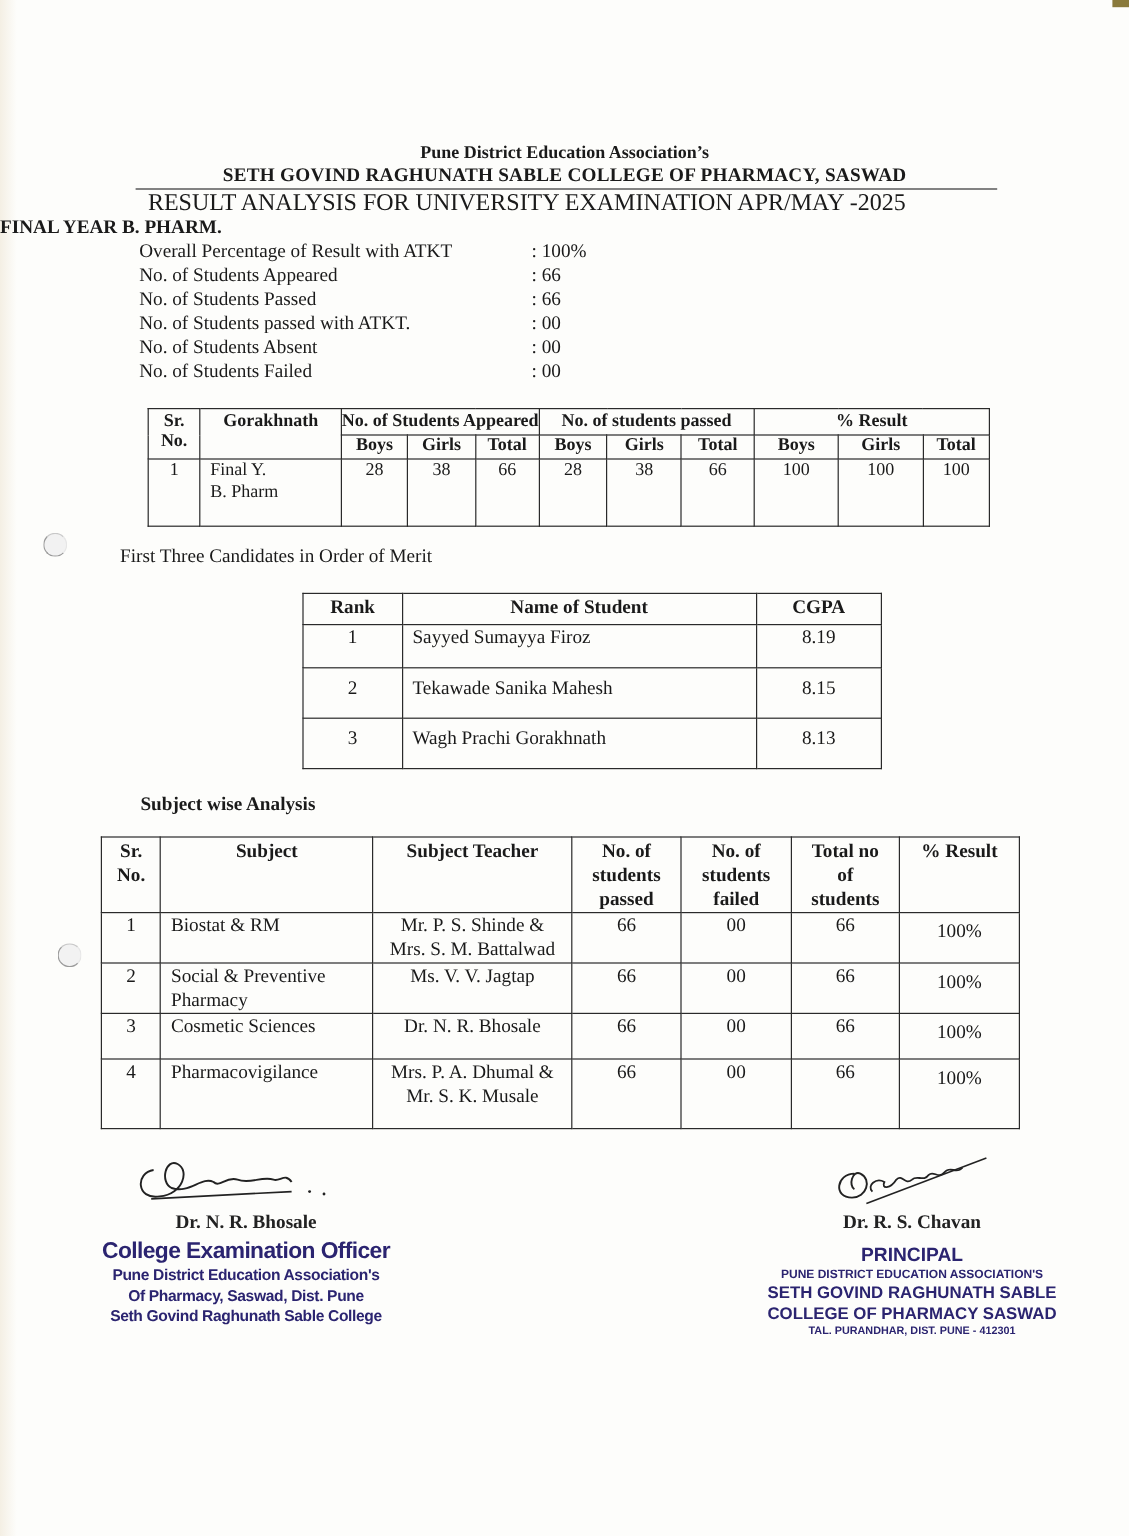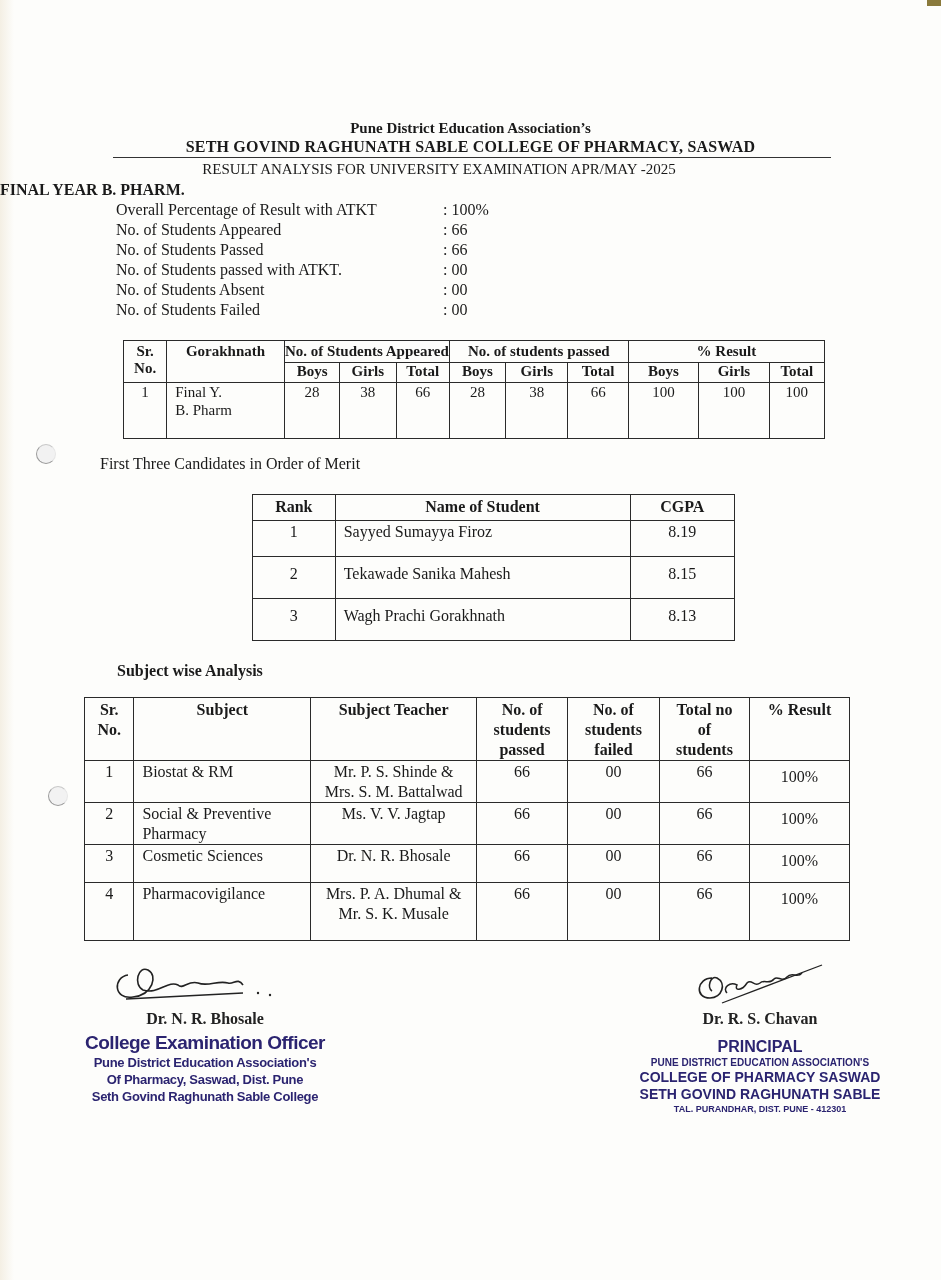--- a/index.html
+++ b/index.html
@@ -19,21 +19,21 @@
   }
   .punch-hole {
     position: absolute; width: 18px; height: 18px; border-radius: 50%;
     border: 1.5px solid #9a9a9a; background: #f2f2f2;
     border-right-color: #e6e6e6; border-top-color: #c8c8c8;
   }
   .header { position: absolute; left: 0; top: 119px; width: 941px; text-align: center; }
   .assoc { font-weight: bold; font-size: 15px; line-height: 18px; margin-left: 0px; }
   .college { font-weight: bold; font-size: 16px; line-height: 20px; letter-spacing: 0.2px; }
   .hr-line { position: absolute; left: 113px; top: 157px; width: 718px; height: 0; border-top: 1.5px solid #333; }
-  .report-title { position: absolute; left: 0; top: 160px; width: 878px; text-align: center; font-size: 15px; line-height: 19px; }
+  .report-title { position: absolute; left: 0; top: 160px; width: 878px; text-align: center; font-size: 20px; line-height: 19px; }
   .class-title { position: absolute; left: 0; top: 180px; width: 873px; text-align: left; font-weight: bold; font-size: 16px; line-height: 19px; }
 
   .summary { position: absolute; left: 116px; top: 200px; font-size: 16px; line-height: 20px; }
   .summary-row { display: flex; }
   .summary-label { width: 327px; }
   .summary-value { }
 
   table { border-collapse: collapse; position: absolute; }
   td, th { border: 1.4px solid #2a2a2a; padding: 0; vertical-align: top; font-weight: normal; }
 
@@ -315,16 +315,16 @@
   <div class="signature">
     <svg width="180" height="60" viewBox="0 0 180 60" style="position:absolute; left:72px; top:-2px;">
       <path d="M30 25 C15 25 12 45 28 45 C40 45 45 30 35 25 C28 22 25 35 30 38" fill="none" stroke="#222" stroke-width="1.6"></path>
       <path d="M45 40 C40 35 48 28 55 32 C52 38 60 38 65 30 C70 25 72 35 78 30 C82 26 88 32 92 26 C96 22 100 30 105 24 C110 18 115 26 120 20" fill="none" stroke="#222" stroke-width="1.5"></path>
       <path d="M40 50 L140 12" fill="none" stroke="#222" stroke-width="1.3"></path>
     </svg>
   </div>
   <div class="sig-name">Dr. R. S. Chavan</div>
   <div class="stamp stamp-title-right">PRINCIPAL</div>
   <div class="stamp stamp-small-right">PUNE DISTRICT EDUCATION ASSOCIATION'S</div>
+  <div class="stamp stamp-line-right">SETH GOVIND RAGHUNATH SABLE</div>
   <div class="stamp stamp-line-right">COLLEGE OF PHARMACY SASWAD</div>
-  <div class="stamp stamp-line-right">SETH GOVIND RAGHUNATH SABLE</div>
   <div class="stamp stamp-tiny-right">TAL. PURANDHAR, DIST. PUNE - 412301</div>
 </div>
 
 </body></html>

